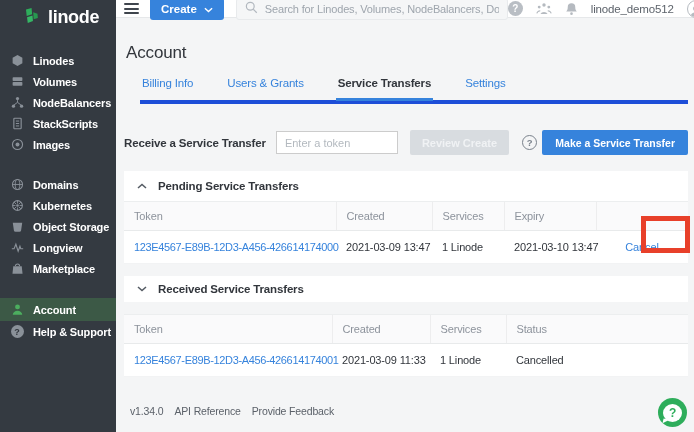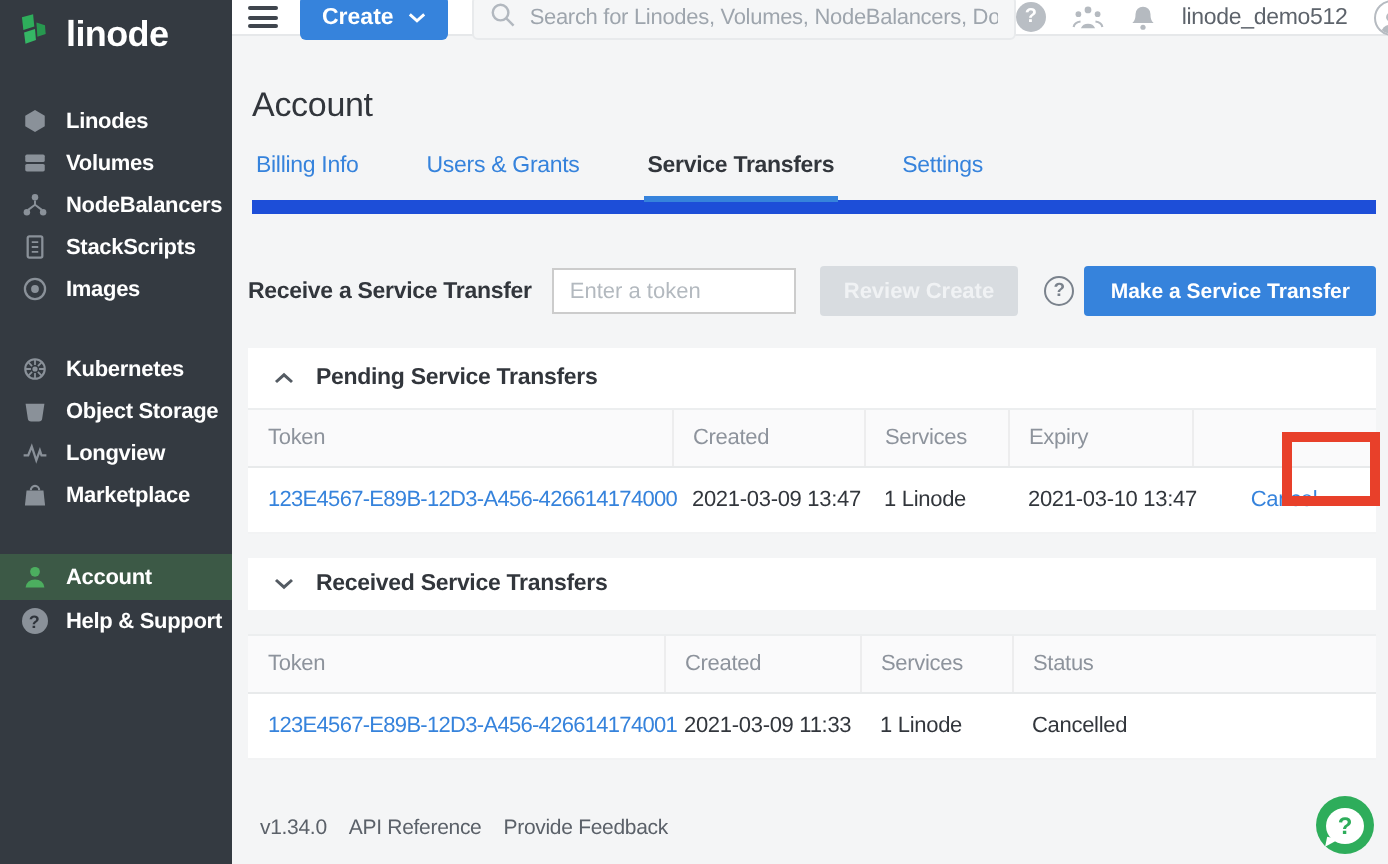--- a/index.html
+++ b/index.html
@@ -2,21 +2,21 @@
 <html><head>
 <meta charset="utf-8">
 <style>
   * { box-sizing: border-box; margin: 0; padding: 0; }
   html,body { width:694px; height:432px; }
   body { font-family:"Liberation Sans", sans-serif; font-size:11px; color:#32363c; letter-spacing:-0.15px; }
   #app { position:relative; width:694px; height:432px; background:#f4f5f6; overflow:hidden; }
 
   
   .sidebar { position:absolute; left:0; top:0; width:116px; height:432px; background:#343a41; z-index:3; }
-  .logo { display:flex; align-items:center; gap:6px; height:34px; padding:0 0 0 8px; cursor:pointer; }
+  .logo { display:flex; align-items:center; gap:6px; height:34px; padding:0 0 0 23px; cursor:pointer; }
   .logo-text { color:#fff; font-size:18px; font-weight:700; letter-spacing:-0.3px; }
   .nav-group { margin-top:16px; }
   .nav-group + .nav-group { margin-top:19px; }
   .nav-item { display:flex; align-items:center; height:21px; padding-left:10px; gap:9px; color:#fff; cursor:pointer; }
   .nav-item .nav-icon { width:14px; display:flex; justify-content:center; color:#8a9199; flex:none; }
   .nav-label { font-size:11px; font-weight:700; white-space:nowrap; }
   .nav-item.active { background:#3c5946; height:23px; }
   .nav-item.active .nav-icon { color:#4cae5f; }
   .q-circle { width:13px; height:13px; border-radius:50%; background:#8a9199; color:#2f343b; font-size:9px;
               font-weight:700; display:flex; align-items:center; justify-content:center; }
@@ -37,21 +37,21 @@
   .q-badge { width:15px; height:15px; border-radius:50%; background:#b9bec4; color:#fff; font-size:10px; font-weight:700;
              display:flex; align-items:center; justify-content:center; cursor:pointer; }
   .icon-btn { display:flex; align-items:center; cursor:pointer; }
   .username { font-size:11.5px; color:#5d636b; cursor:pointer; white-space:nowrap; }
   .avatar { width:18px; height:18px; border-radius:50%; border:1.5px solid #b6bbc1; display:flex; align-items:flex-end;
             justify-content:center; overflow:hidden; color:#b6bbc1; cursor:pointer; }
 
   
   .main { position:absolute; left:116px; top:30px; width:578px; height:402px; padding:0 6px 0 8px; overflow:hidden; }
   h1.page-title { font-size:17px; font-weight:400; color:#32363c; margin:13px 0 0 2px; }
-  .tabs { display:flex; gap:30px; margin:12px 0 0 2px; border-bottom:7px solid #1d4ed8;text-align:right; }
+  .tabs { display:flex; gap:30px; margin:12px 0 0 16px; border-bottom:4px solid #1d4ed8;text-align:right; }
   .tab { font-size:11.5px; color:#3683dc; padding:2px 2px 9px; border-bottom:3px solid transparent; margin-bottom:-1px;
          cursor:pointer; white-space:nowrap; }
   .tab.active { color:#32363c; font-weight:700; border-bottom-color:#3683dc; }
 
   .receive-row { display:flex; align-items:center; margin-top:26px; }
   .receive-label { font-size:11.5px; font-weight:700; white-space:nowrap; }
   .token-input { margin-left:10px; width:122px; height:23px; border:1px solid #ccc; border-radius:0; padding:0 8px;
                  font-family:inherit; font-size:11px; color:#32363c; outline:none; flex:none; }
   .token-input::placeholder { color:#b3b9bf; }
   .review-btn { margin-left:12px; height:25px; border:none; border-radius:2px; background:#d8dce0; color:#f0f2f4;
@@ -154,20 +154,30 @@
               <svg width="13" height="13" viewBox="0 0 16 16">
                 <circle cx="8" cy="8" r="6.2" fill="none" stroke="currentColor" stroke-width="1.4"></circle>
                 <circle cx="8" cy="8" r="2.4" fill="currentColor"></circle>
               </svg>
             </span>
           <span class="nav-label">Images</span>
         </div>
       </div>
 
       <div class="nav-group">
+        <div class="nav-item">
+          <span class="nav-icon">
+              <svg width="13" height="13" viewBox="0 0 16 16">
+                <circle cx="8" cy="8" r="6.2" fill="none" stroke="currentColor" stroke-width="1.3"></circle>
+                <ellipse cx="8" cy="8" rx="2.8" ry="6.2" fill="none" stroke="currentColor" stroke-width="1.1"></ellipse>
+                <path d="M1.8 8h12.4" stroke="currentColor" stroke-width="1.1"></path>
+              </svg>
+            </span>
+          <span class="nav-label">Domains</span>
+        </div>
         <div class="nav-item">
           <span class="nav-icon">
               <svg width="13" height="13" viewBox="0 0 16 16">
                 <circle cx="8" cy="8" r="6" fill="none" stroke="currentColor" stroke-width="1.3"></circle>
                 <circle cx="8" cy="8" r="1.6" fill="currentColor"></circle>
                 <path d="M8 2v3.5M8 10.5V14M2 8h3.5M10.5 8H14M3.8 3.8l2.4 2.4M9.8 9.8l2.4 2.4M12.2 3.8 9.8 6.2M6.2 9.8l-2.4 2.4" stroke="currentColor" stroke-width="1.1"></path>
               </svg>
             </span>
           <span class="nav-label">Kubernetes</span>
         </div>

